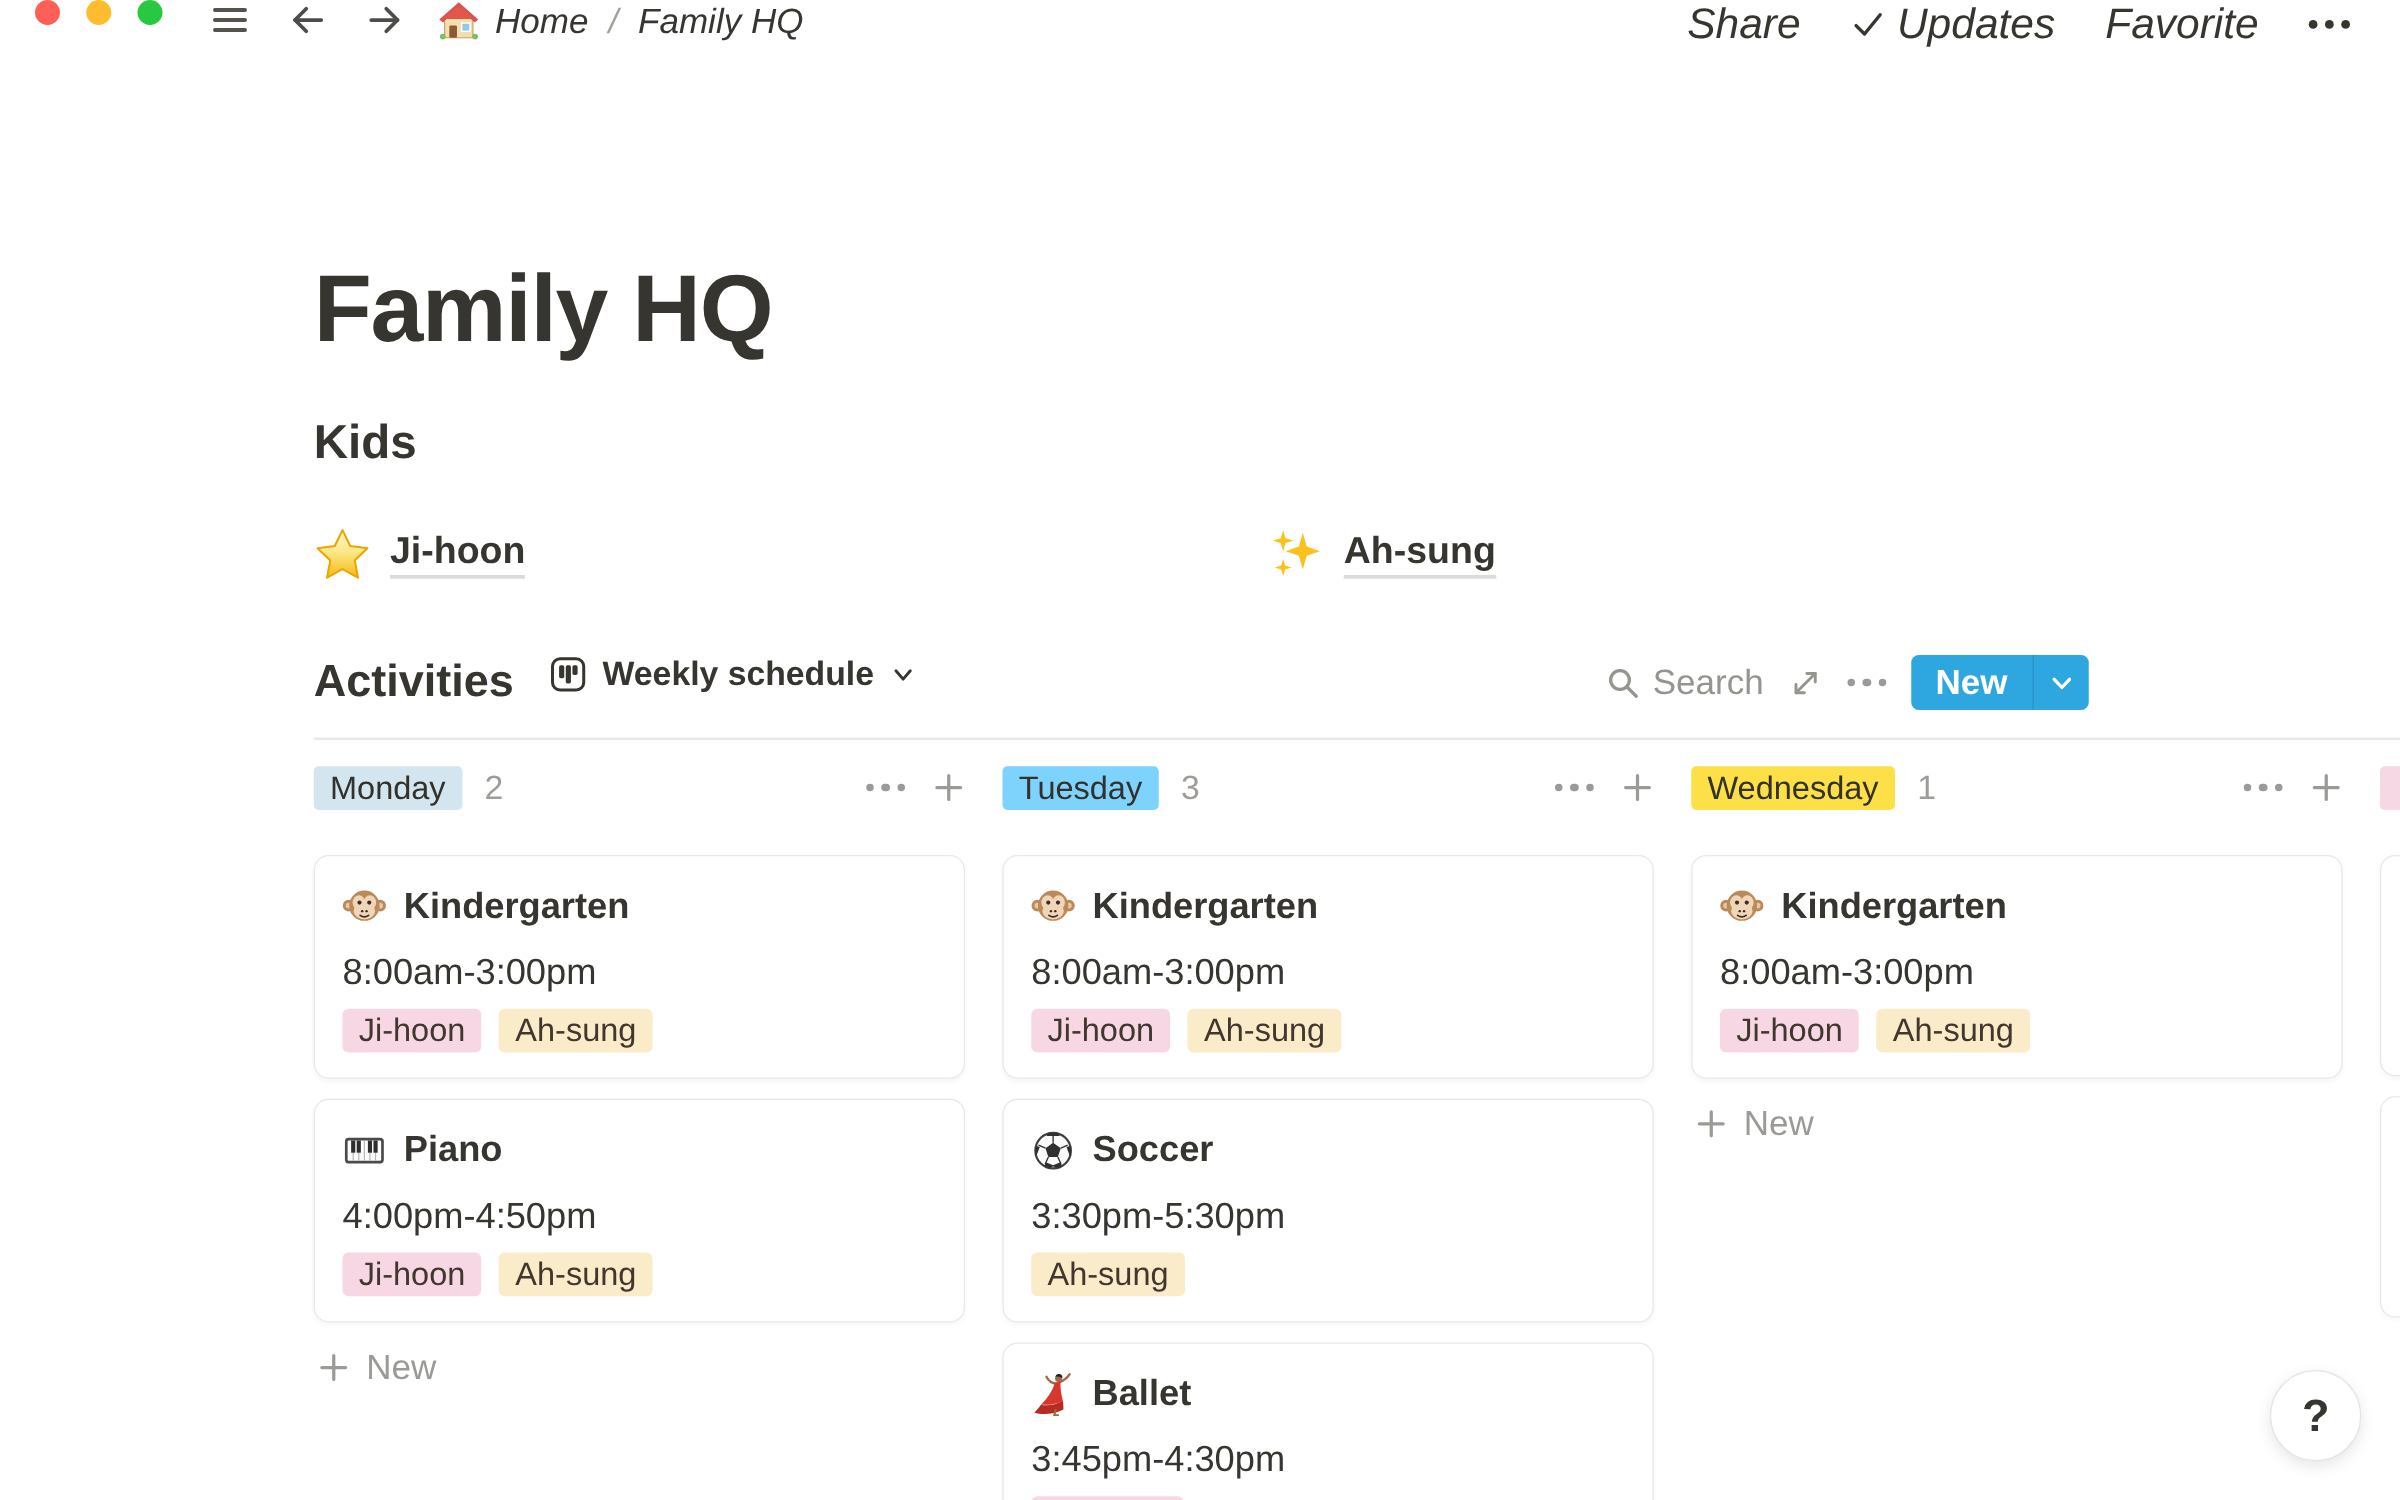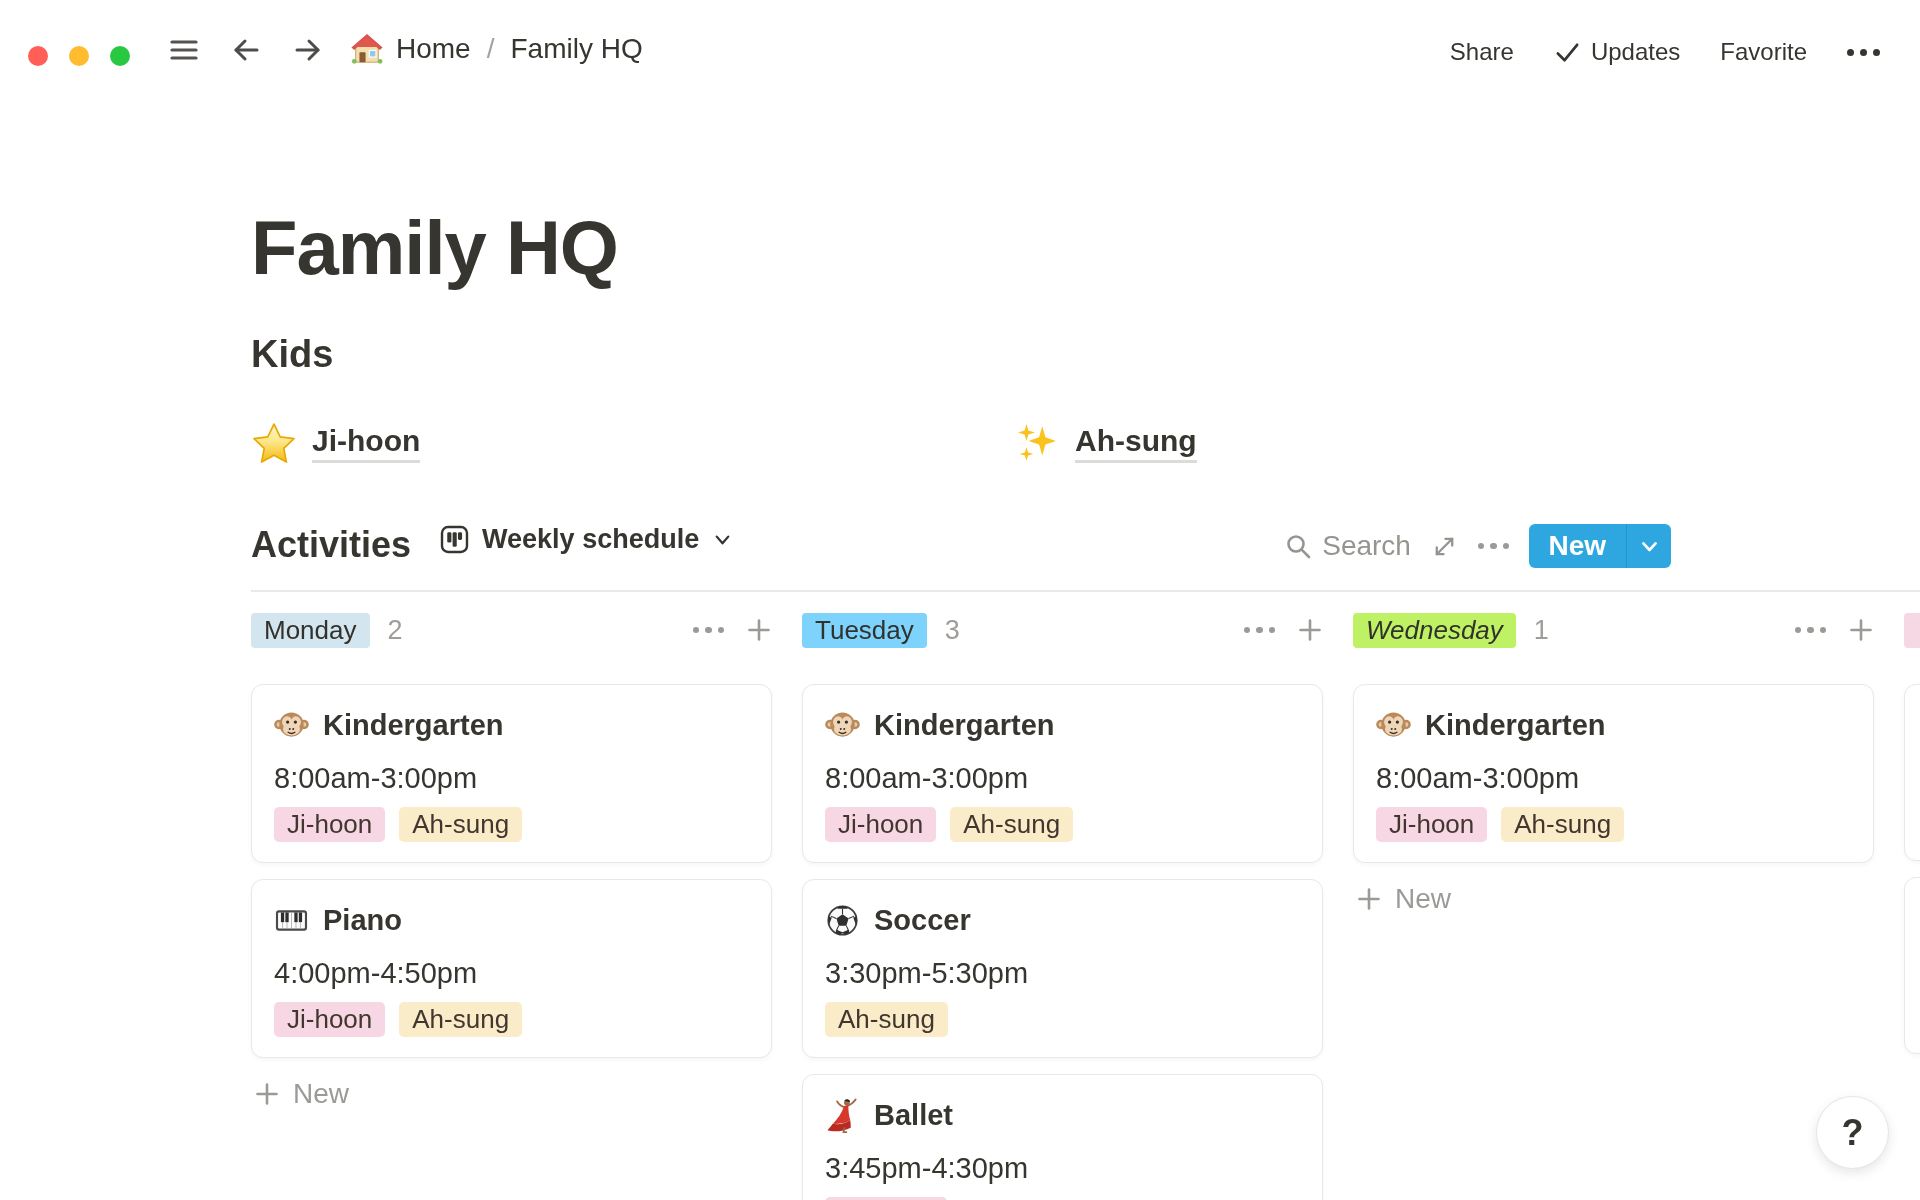--- a/index.html
+++ b/index.html
@@ -5,31 +5,31 @@
   * { margin:0; padding:0; box-sizing:border-box; }
   html,body { width:1920px; height:1200px; overflow:hidden; }
   body {
     background:#ffffff; color:#37352F;
     font-family:"Liberation Sans","DejaVu Sans",sans-serif;
     position:relative;
   }
   svg { display:block; }
 
   
-  .topbar { display:flex; align-items:flex-end; height:66px; padding:0 40px 0 28px; background:#fff; }
+  .topbar { display:flex; align-items:flex-start; height:66px; padding:0 40px 0 28px; background:#fff;font-style:italic; }
   .traffic { display:flex; align-items:center; gap:21px; }
   .tl { width:20px; height:20px; border-radius:50%; display:inline-block; }
   .tl.red{ background:#FF5F57; } .tl.yellow{ background:#FEBC2E; } .tl.green{ background:#28C840; }
   .tb-icon { margin-left:30px; width:32px; height:32px; color:#4C4C4A; background:none; border:none; cursor:pointer; }
   .tb-icon.menu { margin-left:38px; }
   .crumb { display:flex; align-items:center; margin-left:26px; font-size:28px; }
   .crumb-icon { width:34px; height:34px; display:inline-block; }
   .crumb-home { margin-left:12px; }
   .crumb-sep { margin:0 16px; color:#A5A29C; }
-  .topbar-right { margin-left:auto; display:flex; align-items:center; gap:40px; font-size:24px; }
+  .topbar-right { margin-left:auto; display:flex; align-items:center; gap:40px; font-size:34px; }
   .updates { display:flex; align-items:center; gap:10px; }
   .dots { display:inline-flex; align-items:center; gap:6px; }
   .dots i { width:7px; height:7px; border-radius:50%; background:#37352F; }
   .dots.gray i { width:6.5px; height:6.5px; background:#9B9A97; }
 
   
   .content { margin-left:251px; margin-right:0; }
   h1.page-title { margin-top:134px; font-size:76px; line-height:96px; font-weight:700; letter-spacing:-1px; }
   h2.kids { margin-top:34px; font-size:38px; line-height:48px; font-weight:700; }
   .kid-links { position:relative; margin-top:44px; height:50px; }
@@ -407,21 +407,21 @@
     <div class="card-time">3:45pm-4:30pm</div>
     <div class="card-tags">
               <span class="chip chip-empty" style="background-color: rgb(248, 215, 229);"></span>
             </div>
   </div>
         </div>
 
   </div>
       <div class="col">
     <div class="col-head">
-      <span class="badge" style="background-color: #bef264; font-style: italic;">Wednesday</span>
+      <span class="badge" style="background-color: #fde047;">Wednesday</span>
       <span class="count">1</span>
       <span class="col-controls">
         <span class="dots gray">
               <i></i>
               <i></i>
               <i></i>
             </span>
         <svg class="plus" viewBox="0 0 26 26">
               <path d="M13 3.5 v19 M3.5 13 h19"></path>
             </svg>

